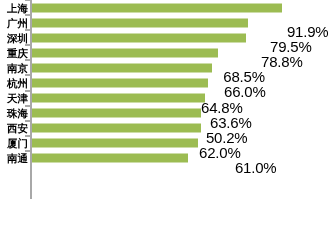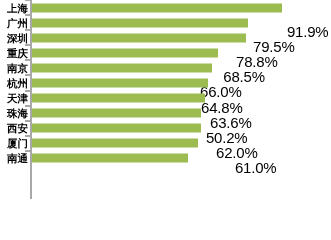--- a/index.html
+++ b/index.html
@@ -96,45 +96,45 @@
         <div class="bar-area">
           <div class="bar" style="width: 249.968px; background: rgb(156, 188, 82);"></div>
           <div class="bar-value" style="left: 254.968px;">91.9%</div>
         </div>
       </div>
       <div class="row">
         <div class="tick"></div>
         <div class="cat-label">广州</div>
         <div class="bar-area">
           <div class="bar" style="width: 216.24px; background: rgb(156, 188, 82);"></div>
-          <div class="bar-value" style="left: 221px;">79.5%</div>
+          <div class="bar-value" style="left: 238px;">79.5%</div>
         </div>
       </div>
       <div class="row">
         <div class="tick"></div>
         <div class="cat-label">深圳</div>
         <div class="bar-area">
           <div class="bar" style="width: 214.336px; background: rgb(156, 188, 82);"></div>
-          <div class="bar-value" style="left: 204px;">78.8%</div>
+          <div class="bar-value" style="left: 229px;">78.8%</div>
         </div>
       </div>
       <div class="row">
         <div class="tick"></div>
         <div class="cat-label">重庆</div>
         <div class="bar-area">
           <div class="bar" style="width: 186.32px; background: rgb(156, 188, 82);"></div>
           <div class="bar-value" style="left: 191.32px;">68.5%</div>
         </div>
       </div>
       <div class="row">
         <div class="tick"></div>
         <div class="cat-label">南京</div>
         <div class="bar-area">
           <div class="bar" style="width: 179.52px; background: rgb(156, 188, 82);"></div>
-          <div class="bar-value" style="left: 168px;">66.0%</div>
+          <div class="bar-value" style="left: 192px;">66.0%</div>
         </div>
       </div>
       <div class="row">
         <div class="tick"></div>
         <div class="cat-label">杭州</div>
         <div class="bar-area">
           <div class="bar" style="width: 176.256px; background: rgb(156, 188, 82);"></div>
           <div class="bar-value" style="left: 169px;">64.8%</div>
         </div>
       </div>
@@ -152,21 +152,21 @@
         <div class="bar-area">
           <div class="bar" style="width: 168.912px; background: rgb(156, 188, 82);"></div>
           <div class="bar-value" style="left: 173.912px;">50.2%</div>
         </div>
       </div>
       <div class="row">
         <div class="tick"></div>
         <div class="cat-label">西安</div>
         <div class="bar-area">
           <div class="bar" style="width: 168.64px; background: rgb(156, 188, 82);"></div>
-          <div class="bar-value" style="left: 184px;">62.0%</div>
+          <div class="bar-value" style="left: 167px;">62.0%</div>
         </div>
       </div>
       <div class="row">
         <div class="tick"></div>
         <div class="cat-label">厦门</div>
         <div class="bar-area">
           <div class="bar" style="width: 165.92px; background: rgb(156, 188, 82);"></div>
           <div class="bar-value" style="left: 170.92px; padding-left: 32px;">61.0%</div>
         </div>
       </div>

